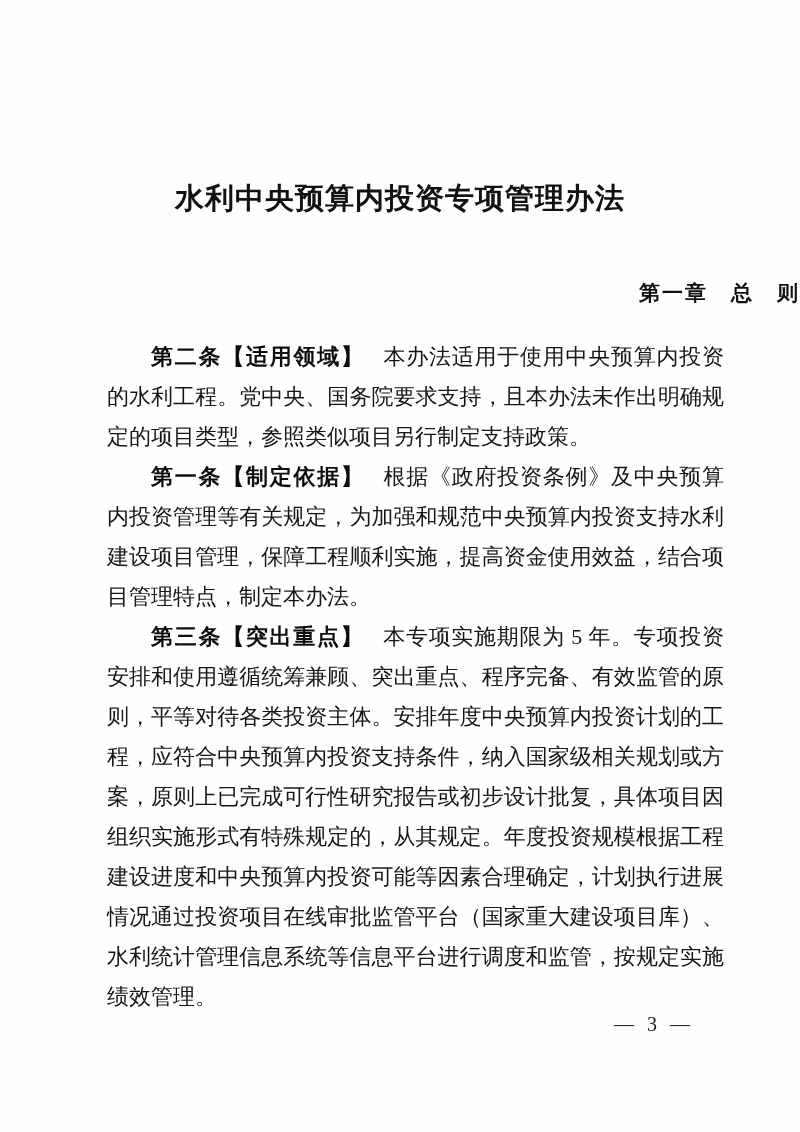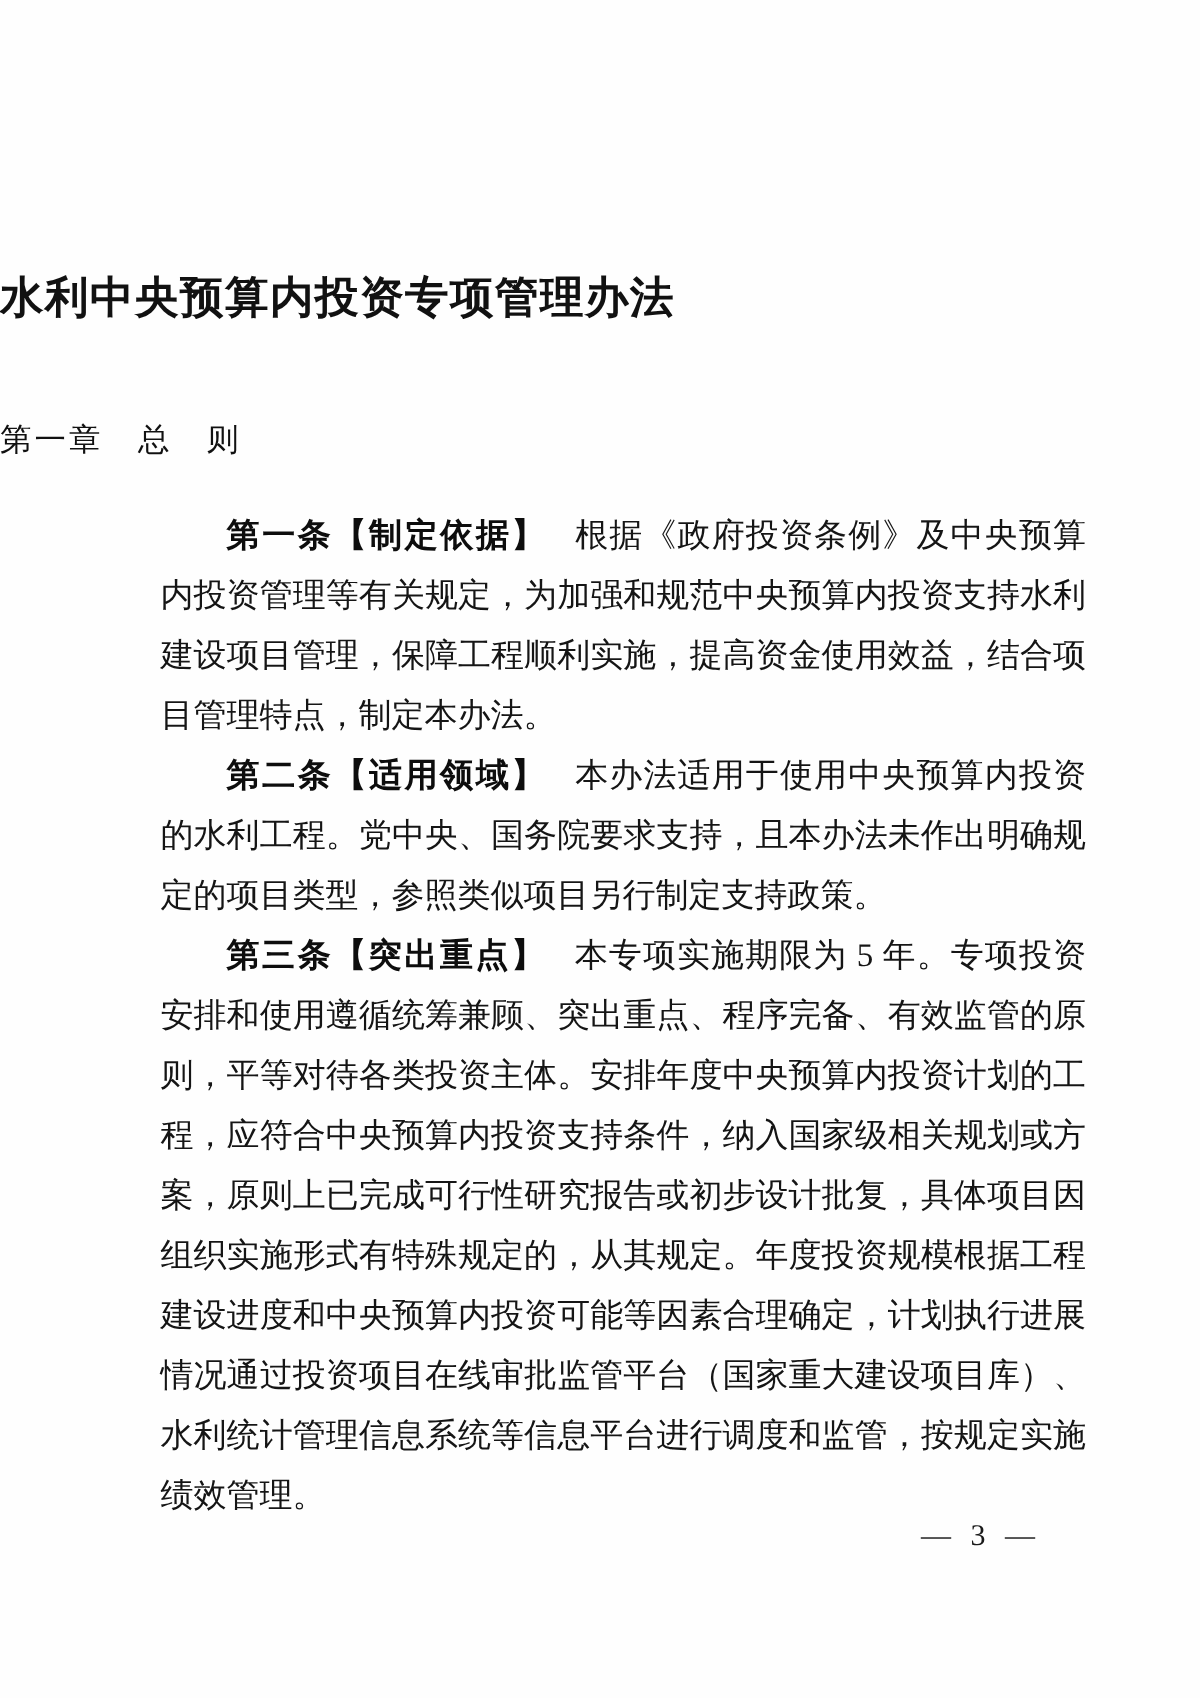--- a/index.html
+++ b/index.html
@@ -14,34 +14,35 @@
     background: #fefefe;
     overflow: hidden;
     font-family: "Liberation Serif", "DejaVu Serif", serif;
     color: #1a1a1a;
   }
   .doc-title {
     position: absolute;
     top: 179px;
     left: 0;
     width: 100%;
+    text-align: center;
     font-family: Liberation Mono, monospace;
     font-weight: 700;
     font-size: 29px;
     letter-spacing: 1px;
     color: #111;
   }
   .chapter-heading {
     position: absolute;
     top: 279px;
     left: 0;
     width: 100%;
-    text-align: left;
+    text-align: right;
     font-family: "Liberation Sans", "DejaVu Sans", sans-serif;
-    font-weight: 400;
+    font-weight: 700;
     font-size: 21px;
     letter-spacing: 2px;
     color: #111;
   }
   .body-text {
     position: absolute;
     top: 337px;
     left: 107px;
     width: 617px;
     font-size: 22px;
@@ -73,22 +74,22 @@
 </head>
 <body>
 
 <div class="page">
 
   <div class="doc-title">水利中央预算内投资专项管理办法</div>
 
   <div class="chapter-heading">第一章　总　则</div>
 
   <div class="body-text">
+    <p><span class="art-head">第二条【适用领域】</span><span>本办法适用于使用中央预算内投资的水利工程。党中央、国务院要求支持，且本办法未作出明确规定的项目类型，参照类似项目另行制定支持政策。</span></p>
+
     <p><span class="art-head">第一条【制定依据】</span><span>根据《政府投资条例》及中央预算内投资管理等有关规定，为加强和规范中央预算内投资支持水利建设项目管理，保障工程顺利实施，提高资金使用效益，结合项目管理特点，制定本办法。</span></p>
-
-    <p><span class="art-head">第二条【适用领域】</span><span>本办法适用于使用中央预算内投资的水利工程。党中央、国务院要求支持，且本办法未作出明确规定的项目类型，参照类似项目另行制定支持政策。</span></p>
 
     <p><span class="art-head">第三条【突出重点】</span><span>本专项实施期限为 5 年。专项投资安排和使用遵循统筹兼顾、突出重点、程序完备、有效监管的原则，平等对待各类投资主体。安排年度中央预算内投资计划的工程，应符合中央预算内投资支持条件，纳入国家级相关规划或方案，原则上已完成可行性研究报告或初步设计批复，具体项目因组织实施形式有特殊规定的，从其规定。年度投资规模根据工程建设进度和中央预算内投资可能等因素合理确定，计划执行进展情况通过投资项目在线审批监管平台（国家重大建设项目库）、水利统计管理信息系统等信息平台进行调度和监管，按规定实施绩效管理。</span></p>
   </div>
 
   <div class="page-number">— 3 —</div>
 
 </div>
 
 </body></html>

